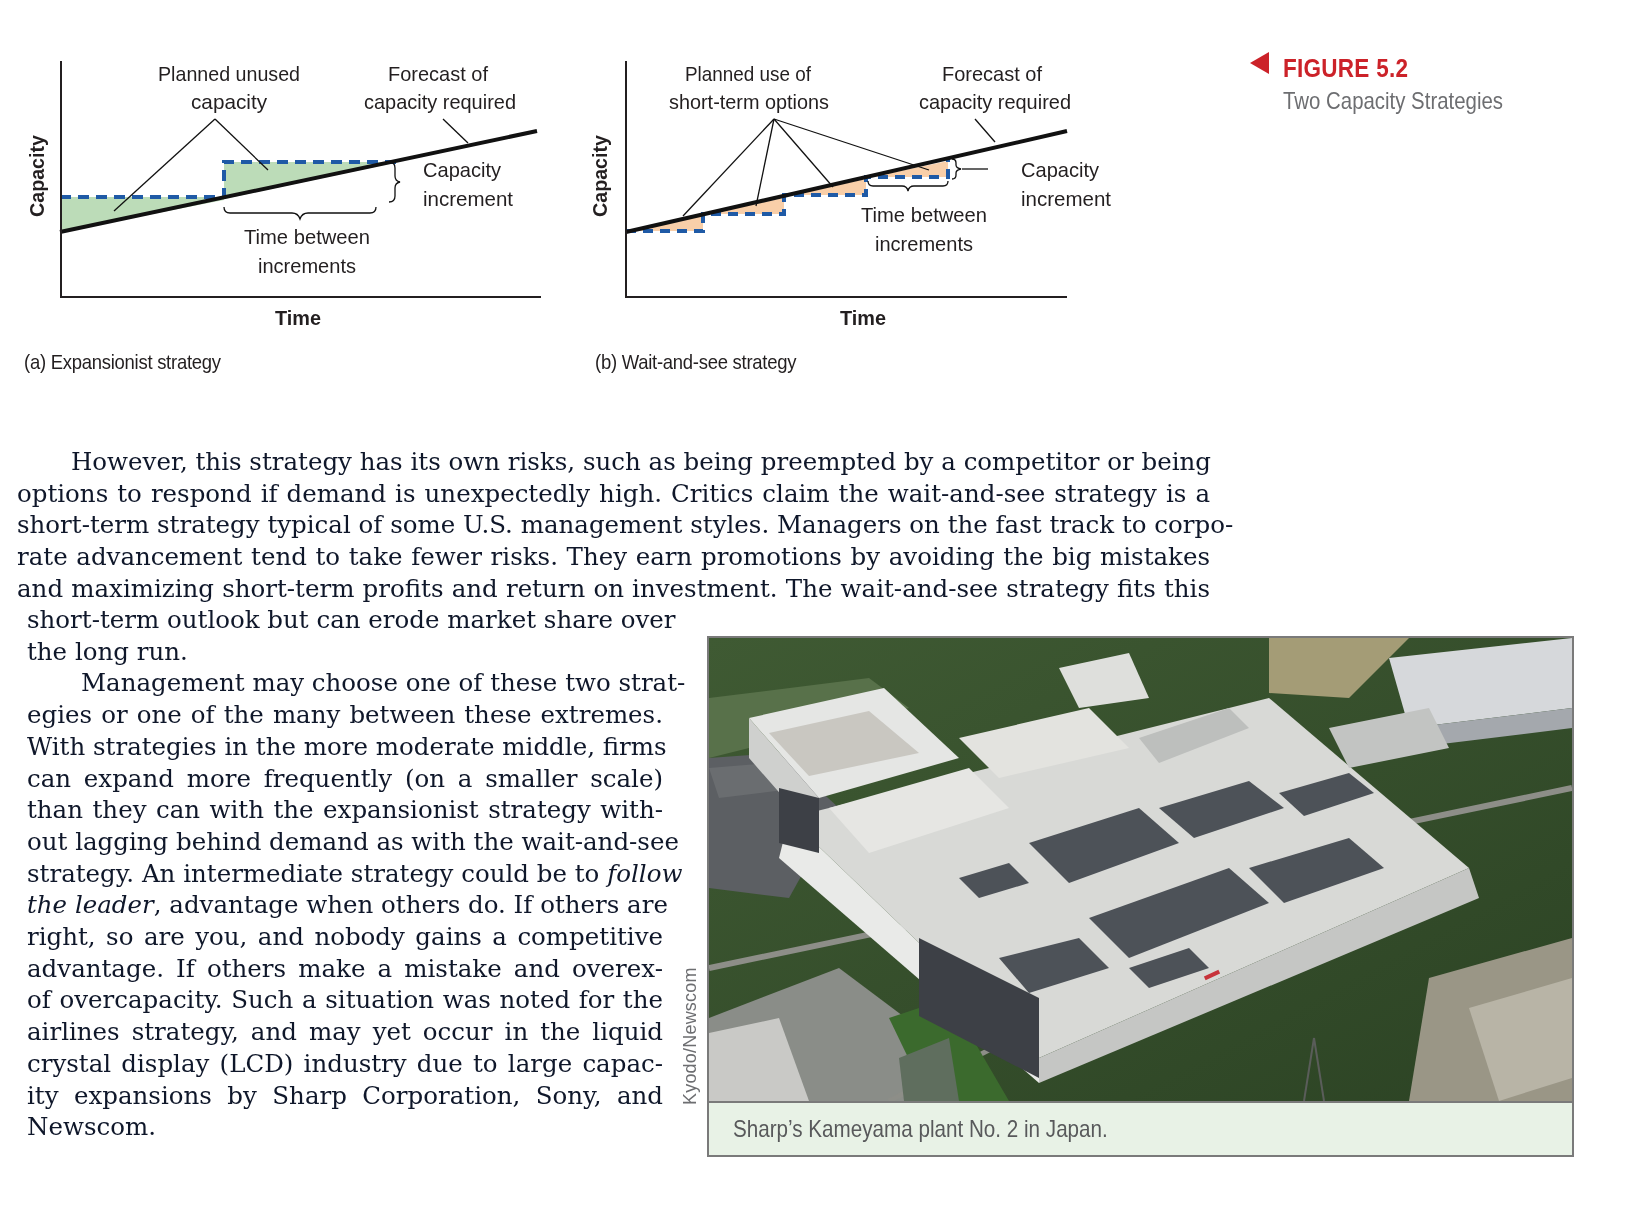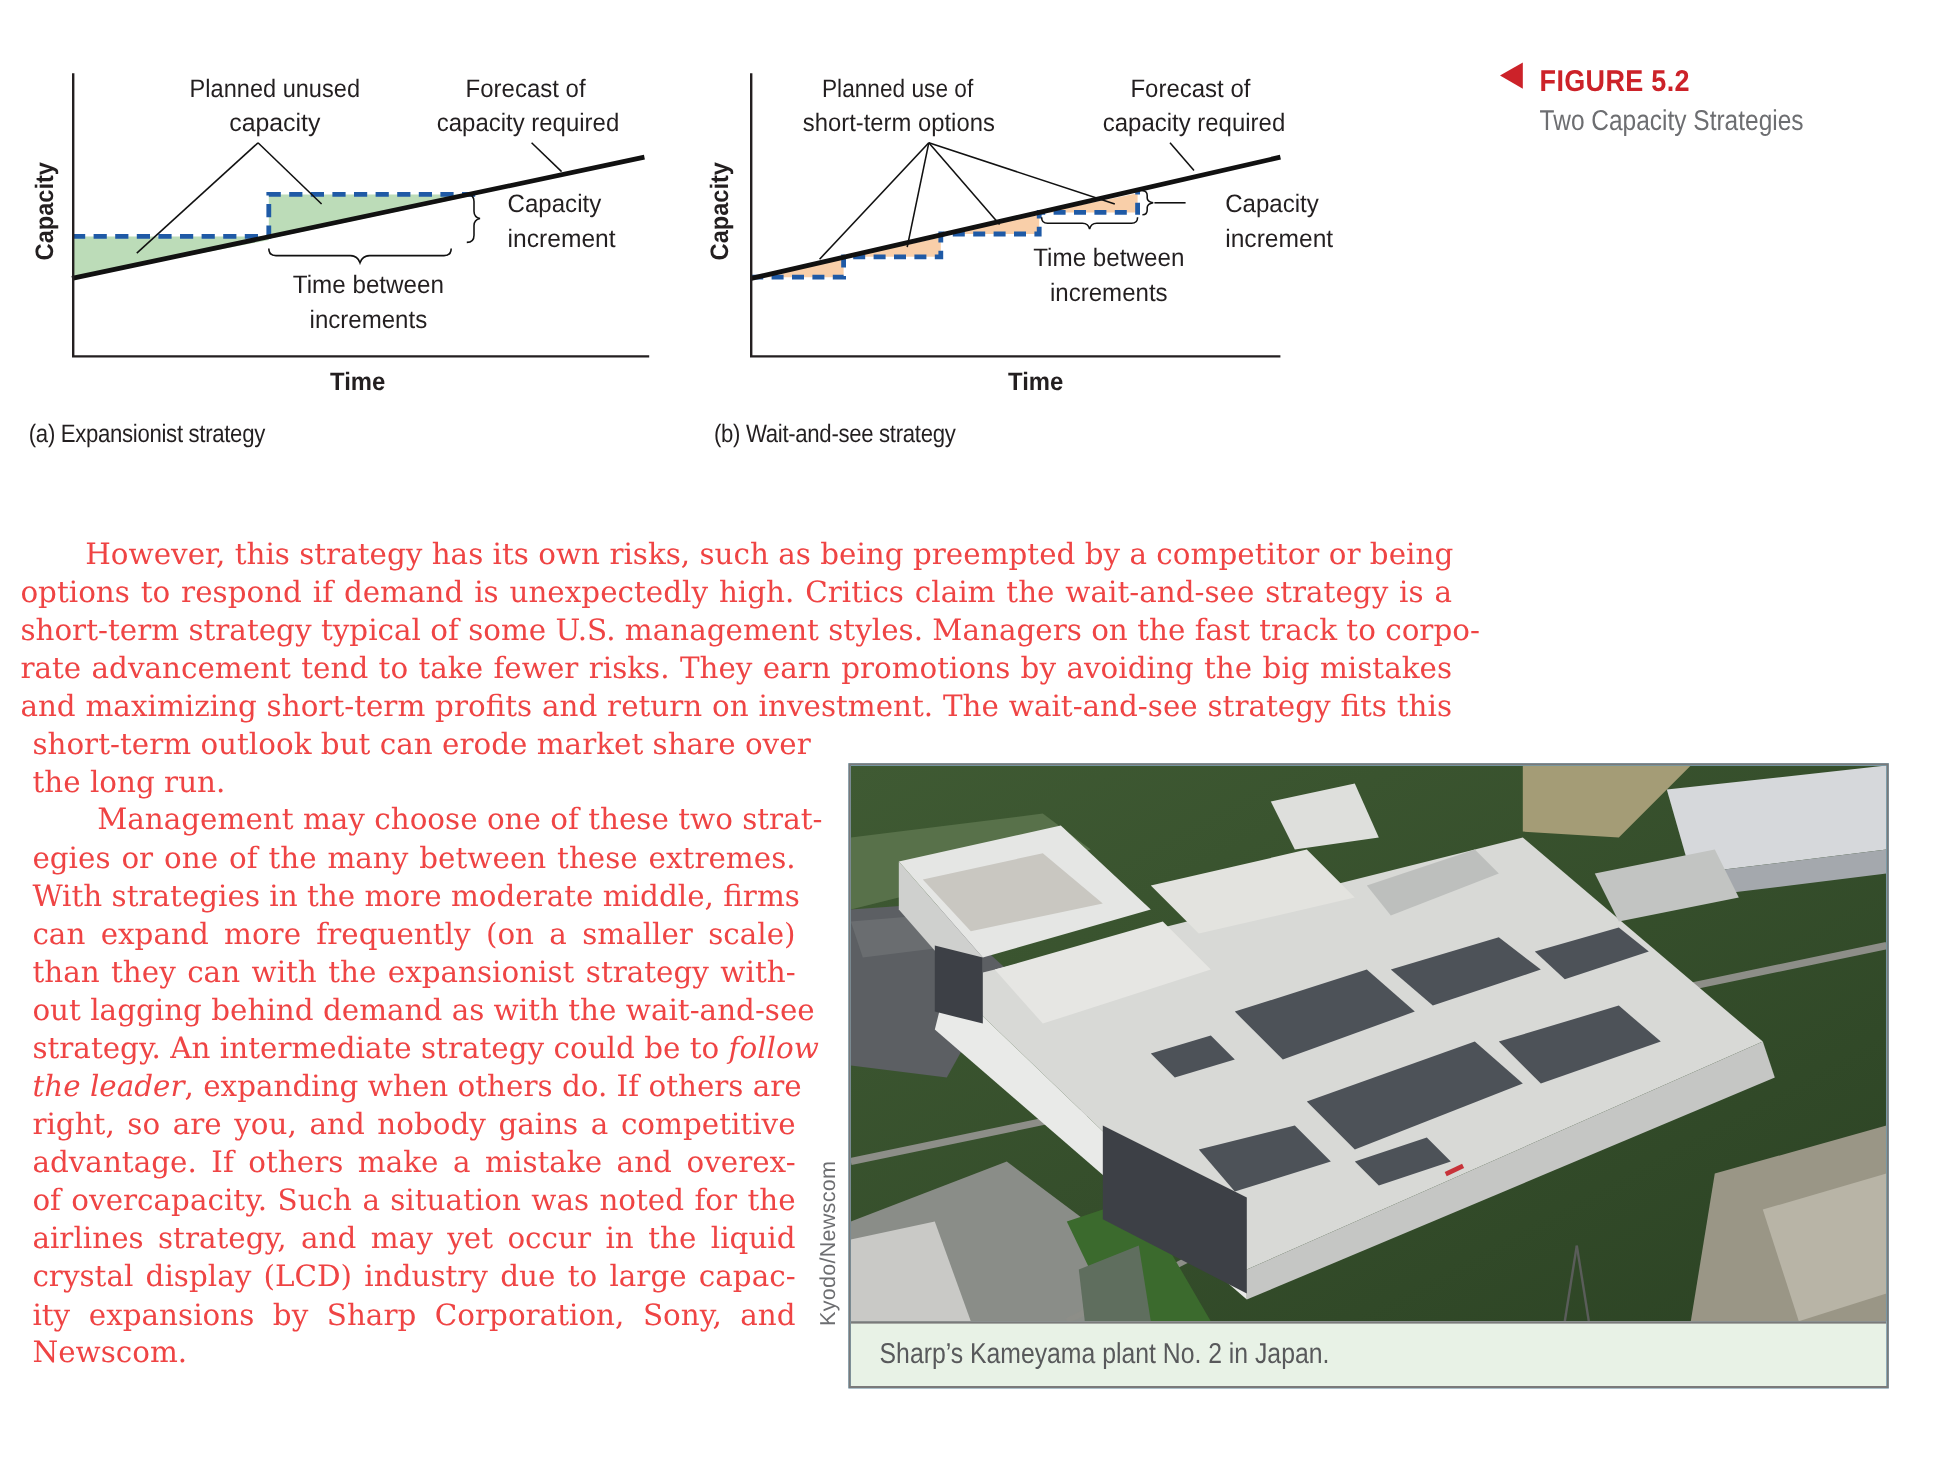--- a/index.html
+++ b/index.html
@@ -5,29 +5,29 @@
   html, body { margin: 0; padding: 0; background: #ffffff; }
   body { width: 1630px; height: 1214px; position: relative; overflow: hidden; font-family: "Liberation Sans", sans-serif; color: #231f20; }
   .fig-svg { position: absolute; left: 0; top: 40px; }
   .lbl { font-family: "Liberation Sans", sans-serif; font-stretch: condensed; }
   .panel-caption { position: absolute; font-size: 21px; color: #231f20; letter-spacing: -0.3px; transform: scaleX(0.88); transform-origin: left top; white-space: nowrap; }
   .fig-label { position: absolute; left: 1248px; top: 54px; }
   .fig-num { color: #cc2229; font-weight: bold; font-size: 25px; letter-spacing: 0.3px; transform: scaleX(0.9); transform-origin: left top; white-space: nowrap; display: block; }
   .fig-title { color: #6d6e71; font-size: 24px; transform: scaleX(0.85); transform-origin: left top; white-space: nowrap; display: block; margin-top: 4px; }
   .fig-arrow { position: absolute; left: 1250px; top: 52px; width: 0; height: 0; border-top: 11px solid transparent; border-bottom: 11px solid transparent; border-right: 19px solid #cc2229; }
 
-  .body-text { position: absolute; font-family: "DejaVu Serif", "Liberation Serif", serif; font-size: 24.5px; line-height: 31.7px; color: #ef4444; }
+  .body-text { position: absolute; font-family: "DejaVu Serif", "Liberation Serif", serif; font-size: 24.5px; line-height: 31.7px; color: #0f172a; }
   .line { white-space: nowrap; display: block; }
   .full { left: 17px; top: 446px; width: 1193px; }
   .just { text-align: justify; text-align-last: justify; }
   .col { left: 27px; width: 636px; }
   .indent { padding-left: 54px; }
   .body-text .line { transform-origin: left top; }
 
-  .photo-wrap { position: absolute; left: 707px; top: 636px; width: 867px; height: 521px; border: 2px solid #7a7a7a; box-sizing: border-box; background: #7dd3fc; overflow: hidden; }
+  .photo-wrap { position: absolute; left: 707px; top: 636px; width: 867px; height: 521px; border: 2px solid #7a7a7a; box-sizing: border-box; background: #14b8a6; overflow: hidden; }
   .photo { position: absolute; left: 0; top: 0; width: 863px; height: 463px; overflow: hidden; }
   .caption-bar { position: absolute; left: 0; top: 463px; width: 863px; height: 54px; background: #e8f2e6; border-top: 2px solid #7a7a7a; }
   .caption-text { position: absolute; left: 24px; top: 12px; font-size: 24px; color: #58595b; transform: scaleX(0.86); transform-origin: left top; white-space: nowrap; }
   .credit { position: absolute; left: 680px; top: 1105px; transform: rotate(-90deg); transform-origin: left top; font-size: 18px; color: #6d6e71; white-space: nowrap; letter-spacing: 0.2px; }
 </style>
 </head>
 <body>
 
 <svg class="fig-svg" width="1150" height="340" viewBox="0 40 1150 340" xmlns="http://www.w3.org/2000/svg">
 
@@ -127,21 +127,21 @@
 <div class="body-text col" style="top:604px;">
   <span class="line just">short-term outlook but can erode market share over</span>
   <span class="line">the long run.</span>
   <span class="line just indent">Management may choose one of these two strat-</span>
   <span class="line just">egies or one of the many between these extremes.</span>
   <span class="line just">With strategies in the more moderate middle, firms</span>
   <span class="line just">can expand more frequently (on a smaller scale)</span>
   <span class="line just">than they can with the expansionist strategy with-</span>
   <span class="line just">out lagging behind demand as with the wait-and-see</span>
   <span class="line just"><span>strategy. An intermediate strategy could be to </span><em>follow</em></span>
-  <span class="line just"><em>the leader</em><span>, expanding when others do. If others are</span></span>
+  <span class="line just"><em>the leader</em><span>, advantage when others do. If others are</span></span>
   <span class="line just">right, so are you, and nobody gains a competitive</span>
   <span class="line just">advantage. If others make a mistake and overex-</span>
   <span class="line just">of overcapacity. Such a situation was noted for the</span>
   <span class="line just">airlines strategy, and may yet occur in the liquid</span>
   <span class="line just">crystal display (LCD) industry due to large capac-</span>
   <span class="line just">ity expansions by Sharp Corporation, Sony, and</span>
   <span class="line">Newscom.</span>
 </div>
 
 <div class="credit">Kyodo/Newscom</div>

